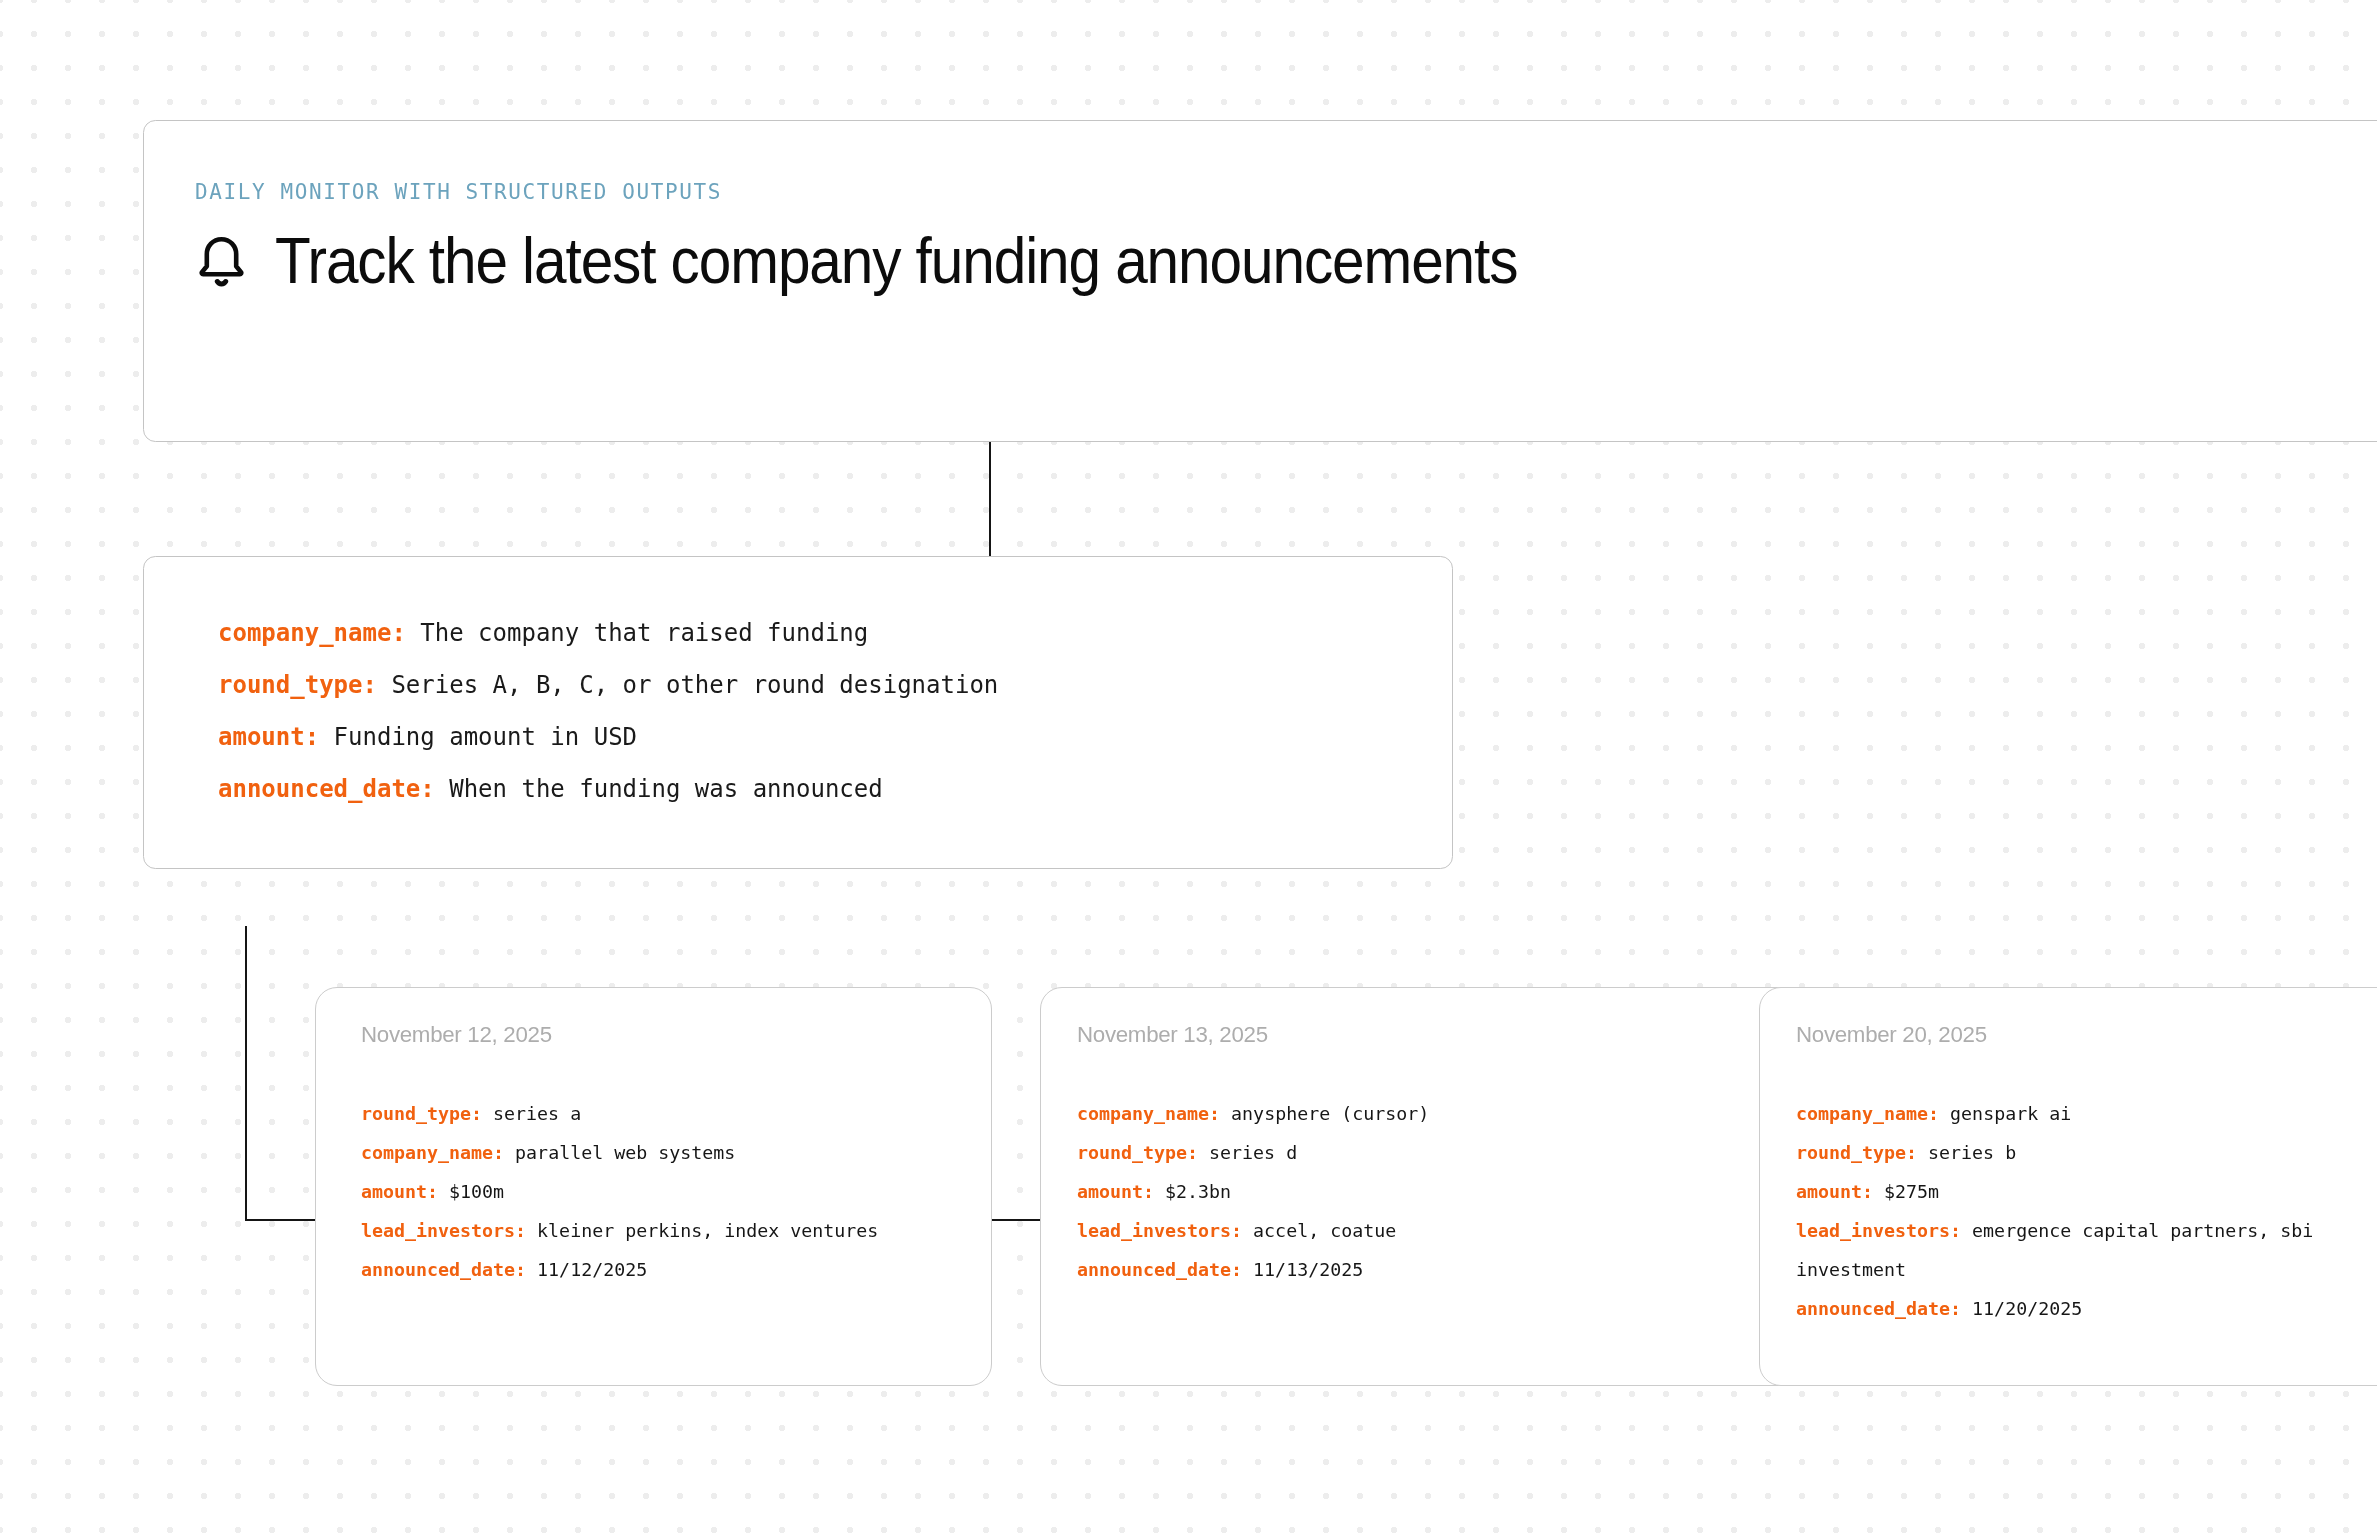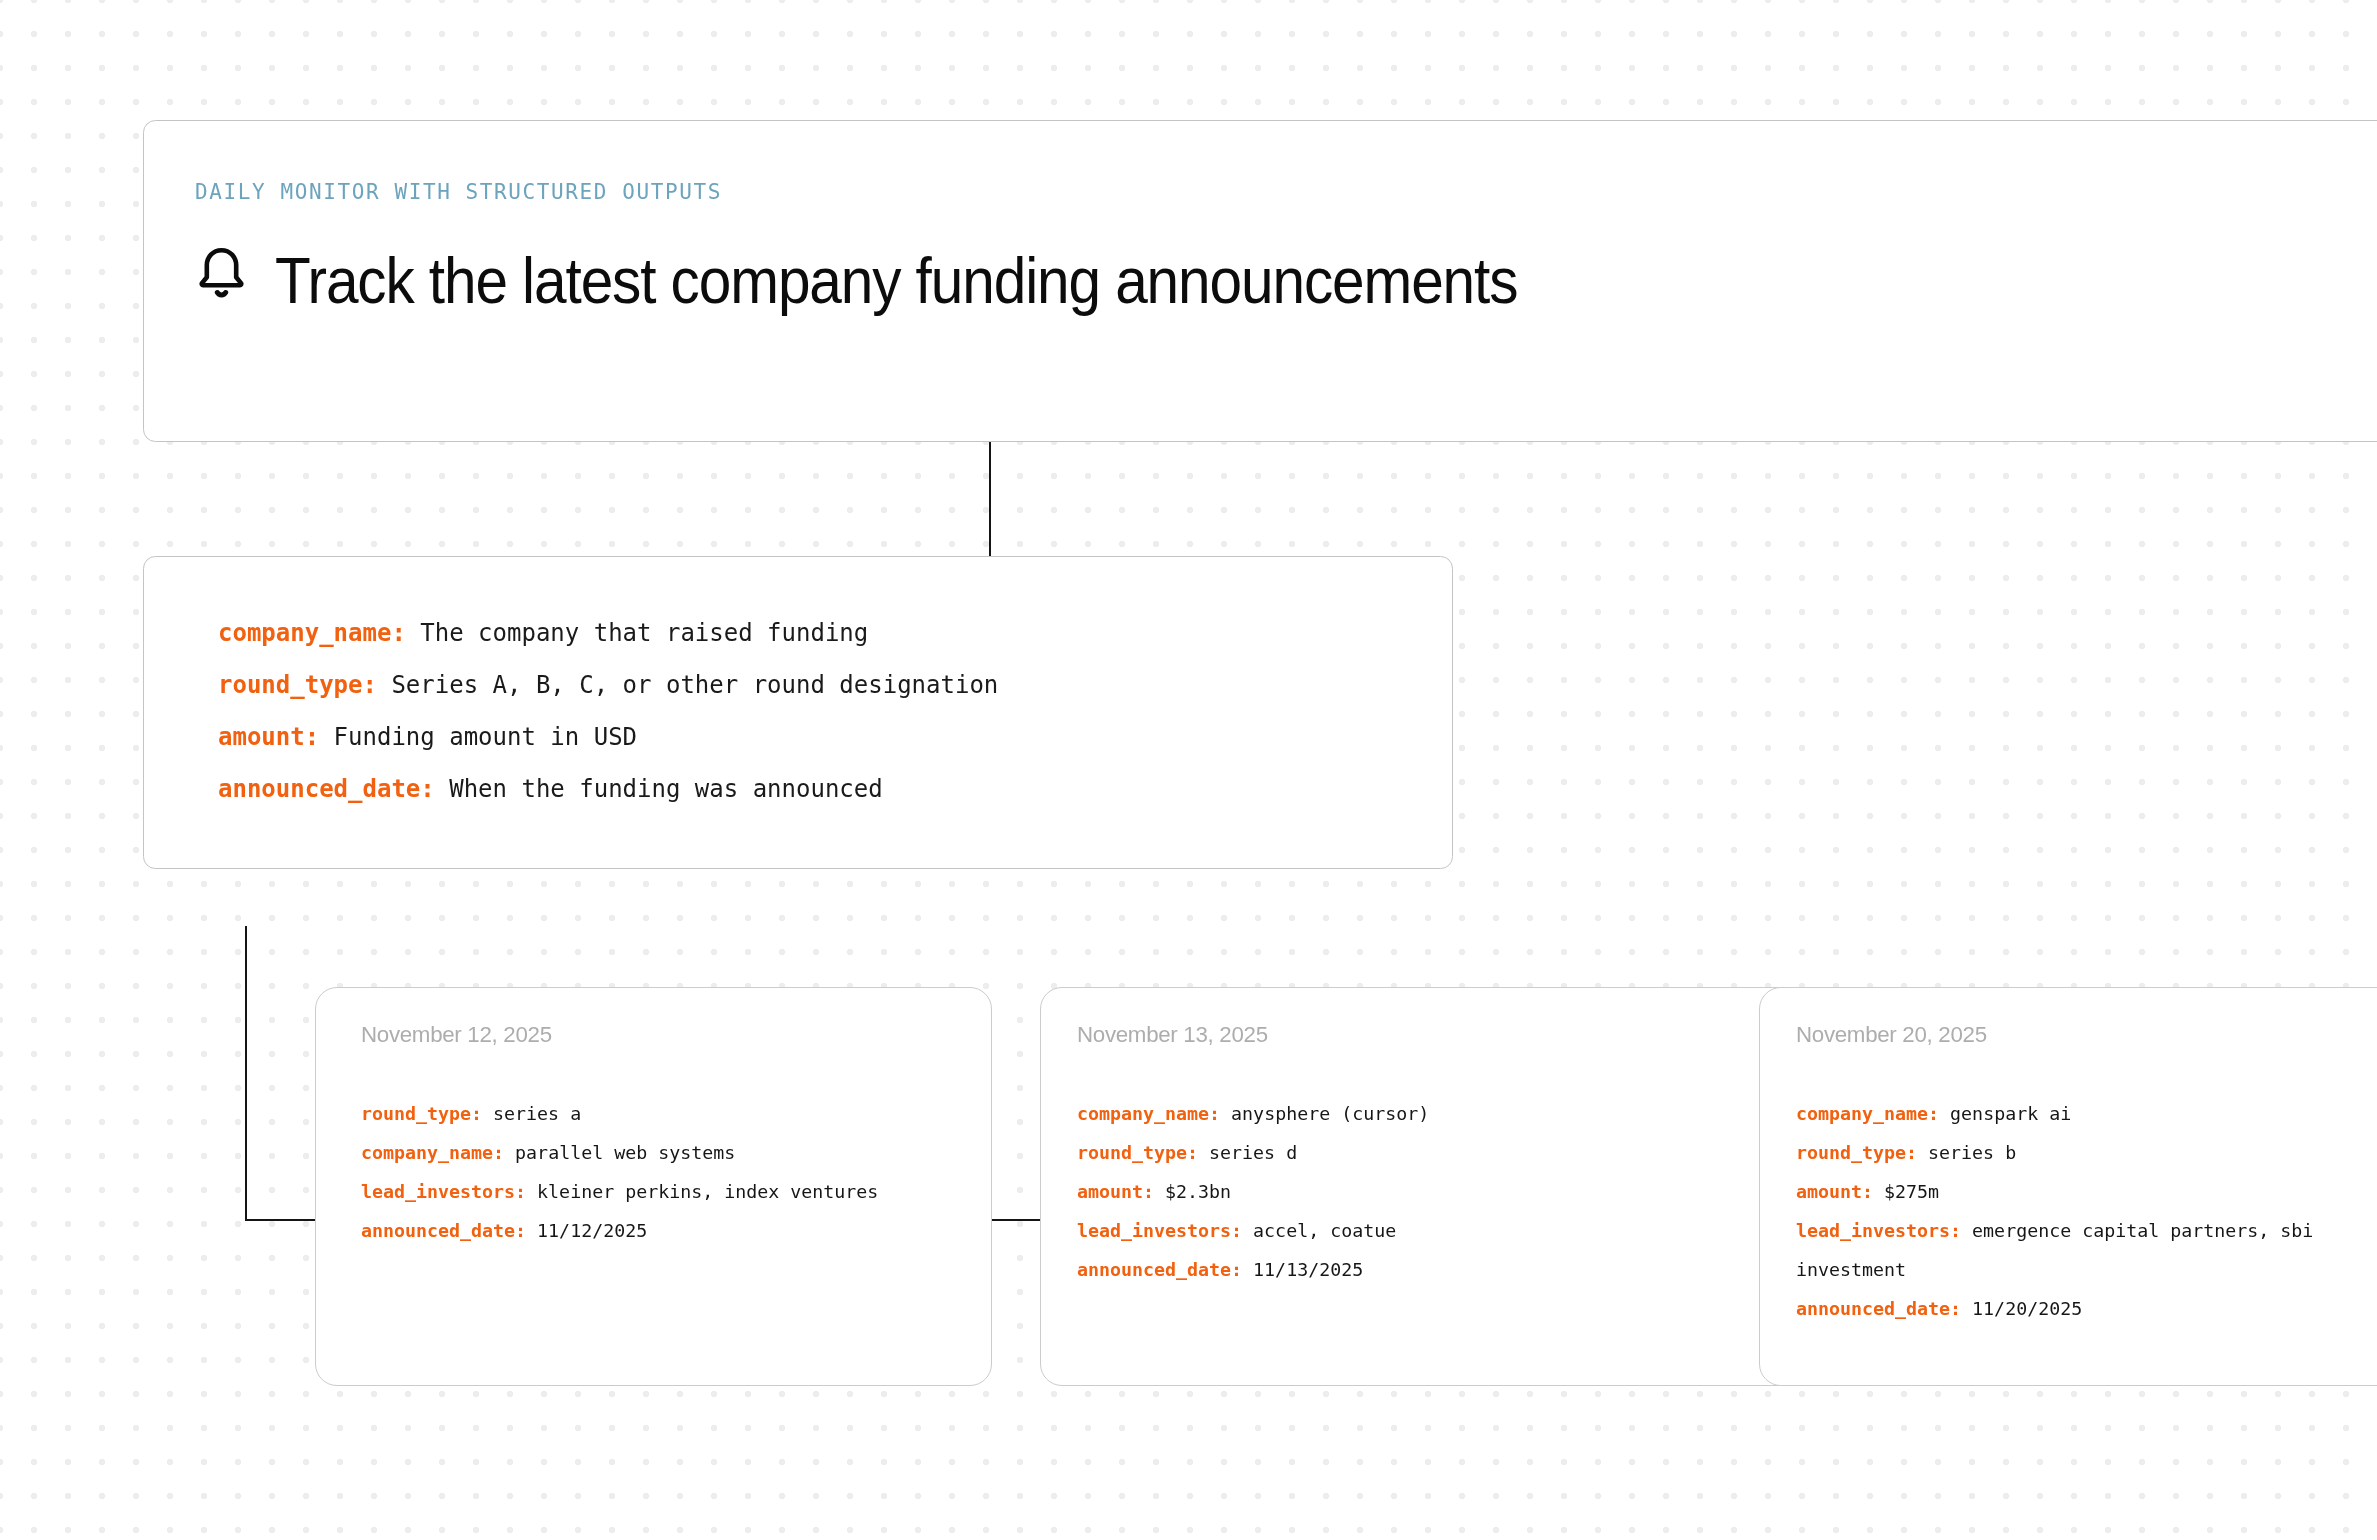--- a/index.html
+++ b/index.html
@@ -48,22 +48,22 @@
     font-size: 21px;
     letter-spacing: 1.6px;
     color: #6ca3bd;
     white-space: nowrap;
   }
   .header-row {
     position: absolute;
     left: 51px;
     top: 102px;
     display: flex;
+    align-items: center;
     gap: 27px;
-    margin-top: 20px;
   }
   .bell-icon {
     width: 53px;
     height: 57px;
     flex: 0 0 auto;
     display: block;
   }
   .header-title {
     font-family: "Liberation Sans Narrow", "Liberation Sans", sans-serif;
     font-size: 65px;
@@ -239,20 +239,24 @@
     <div class="result-body">
       <div class="result-line">
         <span class="k">round_type:</span> 
         <span class="v">series a</span>
       </div>
       <div class="result-line">
         <span class="k">company_name:</span> 
         <span class="v">parallel web systems</span>
       </div>
       <div class="result-line">
+        <span class="k">amount:</span> 
+        <span class="v">$100m</span>
+      </div>
+      <div class="result-line">
         <span class="k">lead_investors:</span> 
         <span class="v">kleiner perkins, index ventures</span>
       </div>
       <div class="result-line">
         <span class="k">announced_date:</span> 
         <span class="v">11/12/2025</span>
       </div>
     </div>
   </div>
 

